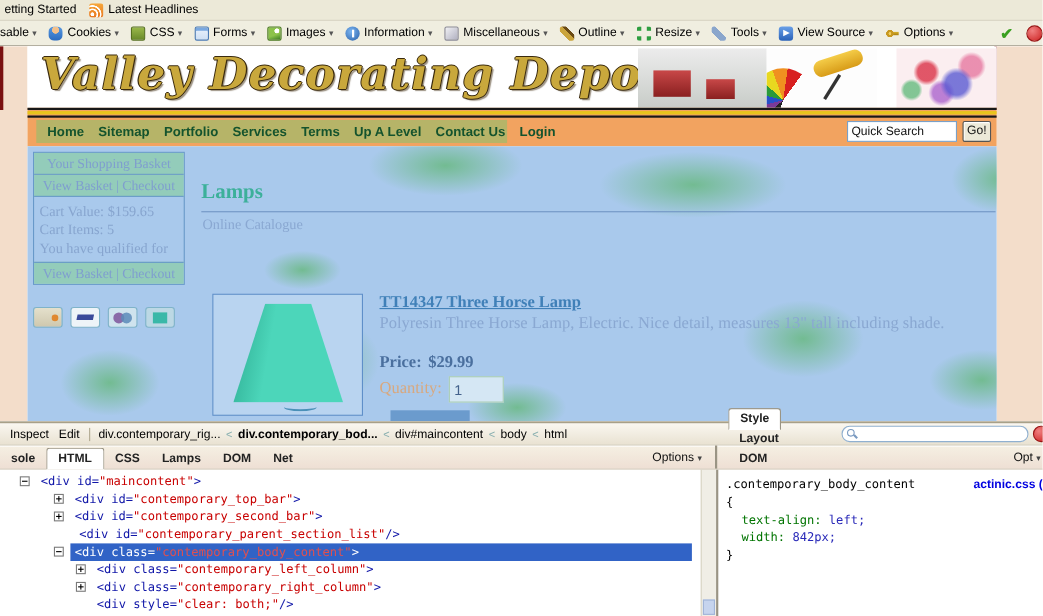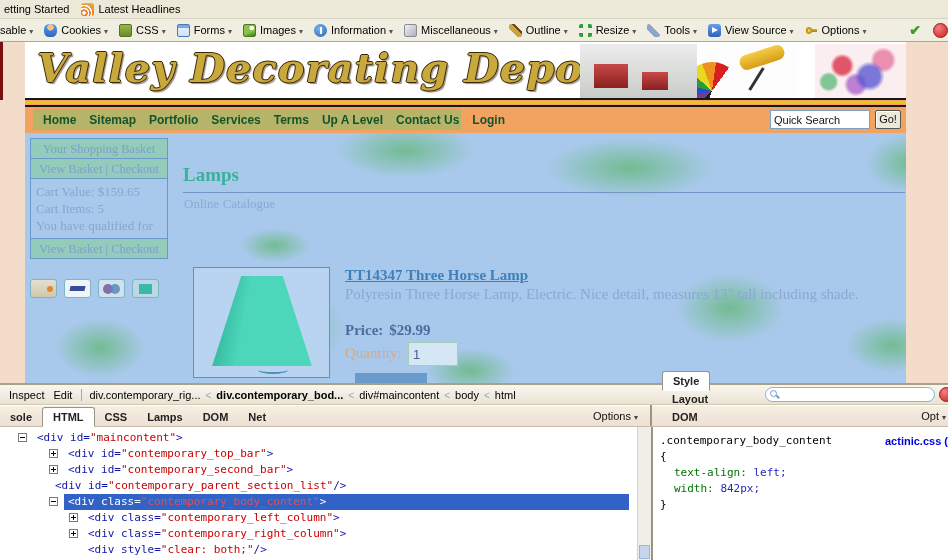--- a/index.html
+++ b/index.html
@@ -354,21 +354,21 @@
           </span>
         <span class="fb-options" id="fb-options-right">Opt</span>
       </div>
     </div>
 
     <div id="fb-body">
       <div id="fb-tree">
           <div class="trow" style="padding-left: 37px;"><span class="twisty minus" style="left: 18px;"></span><span class="code"><span class="tpre">&lt;div id=</span><span class="tval">"maincontent"</span><span class="tpost">&gt;</span></span></div>
           <div class="trow" style="padding-left: 68px;"><span class="twisty plus" style="left: 49px;"></span><span class="code"><span class="tpre">&lt;div id=</span><span class="tval">"contemporary_top_bar"</span><span class="tpost">&gt;</span></span></div>
           <div class="trow" style="padding-left: 68px;"><span class="twisty plus" style="left: 49px;"></span><span class="code"><span class="tpre">&lt;div id=</span><span class="tval">"contemporary_second_bar"</span><span class="tpost">&gt;</span></span></div>
-          <div class="trow" style="padding-left: 55px;"><span class="code"><span class="tpre">&lt;div id=</span><span class="tval">"contemporary_parent_section_list"</span><span class="tpost">/&gt;</span></span></div>
+          <div class="trow" style="padding-left: 72px;"><span class="code"><span class="tpre">&lt;div id=</span><span class="tval">"contemporary_parent_section_list"</span><span class="tpost">/&gt;</span></span></div>
           <div class="trow" style="padding-left: 68px;"><span class="twisty minus" style="left: 49px;"></span><span class="code sel" style="width: 565px; margin-left: -4px; padding-left: 4px;"><span class="tpre">&lt;div class=</span><span class="tval">"contemporary_body_content"</span><span class="tpost">&gt;</span></span></div>
           <div class="trow" style="padding-left: 88px;"><span class="twisty plus" style="left: 69px;"></span><span class="code"><span class="tpre">&lt;div class=</span><span class="tval">"contemporary_left_column"</span><span class="tpost">&gt;</span></span></div>
           <div class="trow" style="padding-left: 88px;"><span class="twisty plus" style="left: 69px;"></span><span class="code"><span class="tpre">&lt;div class=</span><span class="tval">"contemporary_right_column"</span><span class="tpost">&gt;</span></span></div>
           <div class="trow" style="padding-left: 88px;"><span class="code"><span class="tpre">&lt;div style=</span><span class="tval">"clear: both;"</span><span class="tpost">/&gt;</span></span></div>
           <div class="trow" style="padding-left: 68px;"><span class="code"><span class="tpre">&lt;/div&gt;</span></span></div>
         </div>
       <div id="fb-scrollbar">
         <div id="fb-scroll-thumb"></div>
       </div>
       <div id="fb-style-panel">

